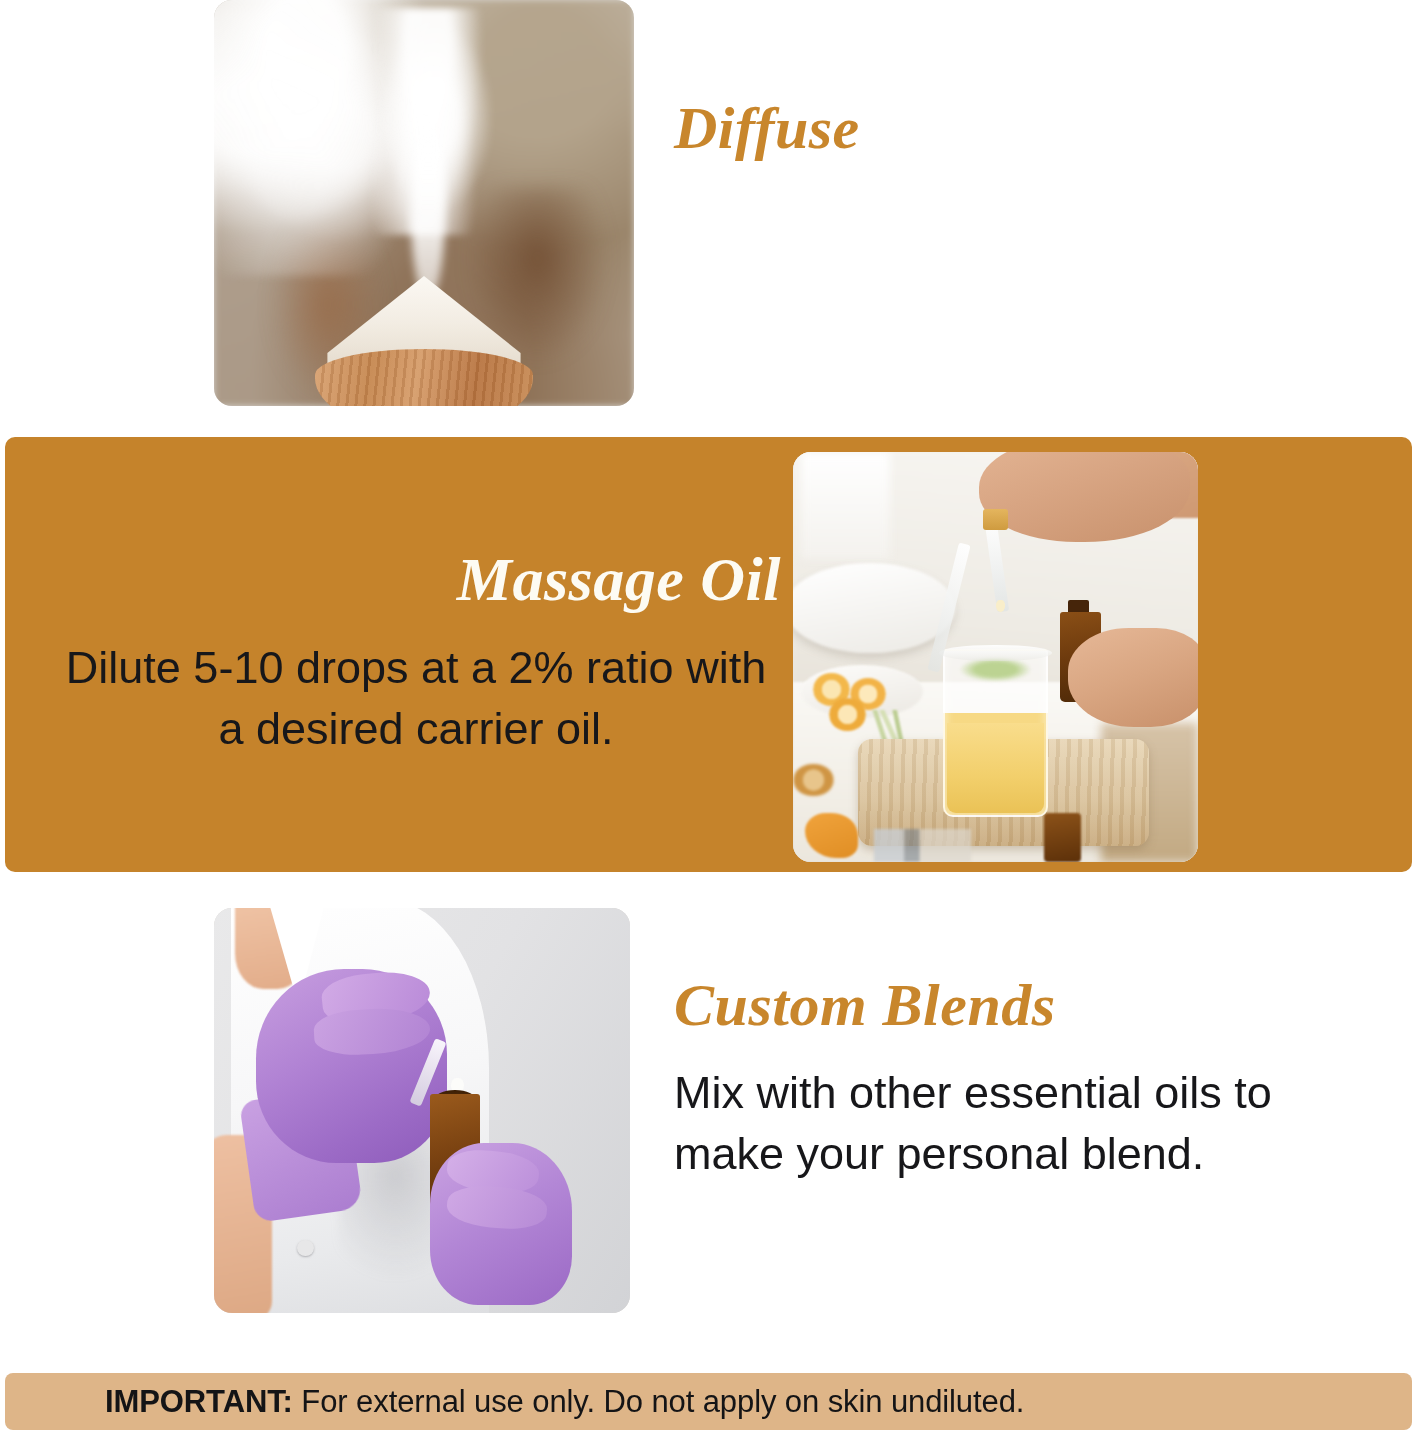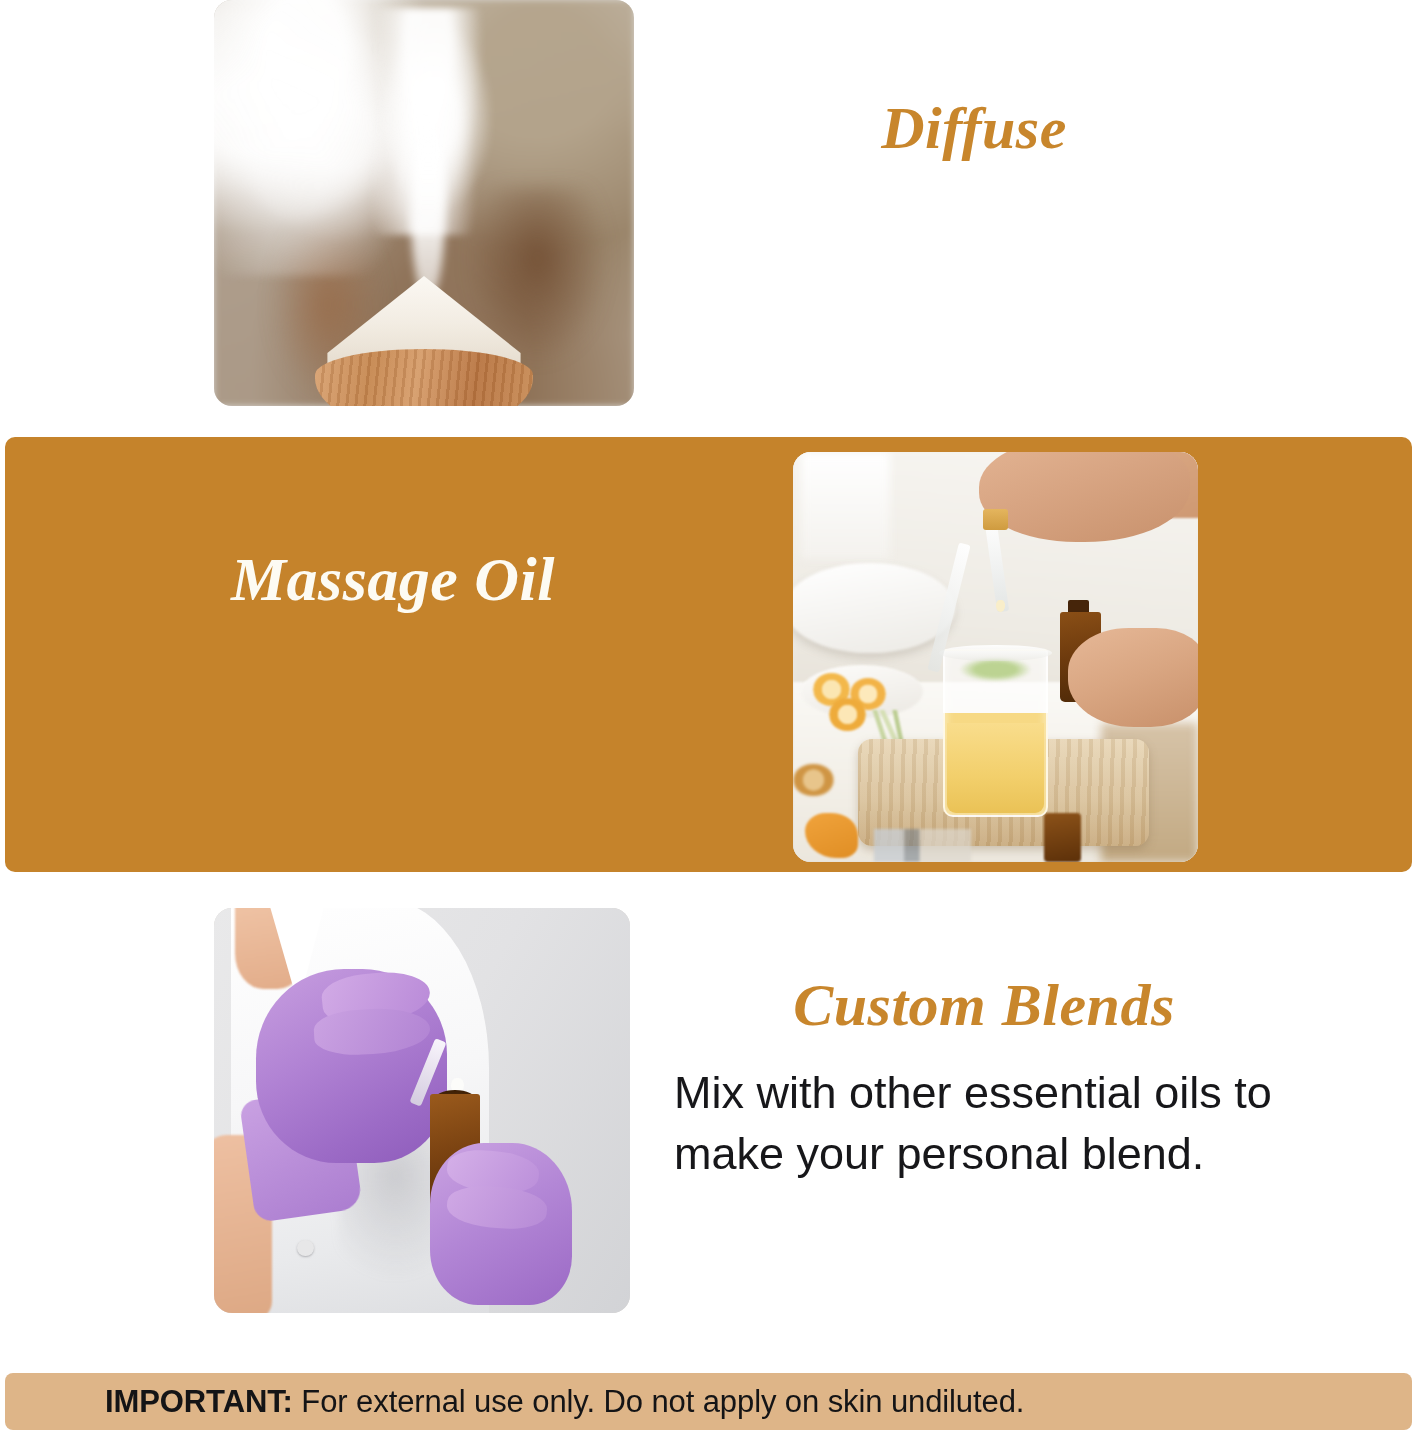--- a/index.html
+++ b/index.html
@@ -344,33 +344,32 @@
     box-shadow:0 1px 2px rgba(120,120,125,.5);
   }
 
   
   .heading-serif {
     font-family:"Liberation Serif", serif;
     font-weight:bold; font-style:italic;
     letter-spacing:.5px;
     line-height:1;
     white-space:nowrap;
-    text-align:center;
   }
   .body-sans {
     font-family:"Liberation Sans", sans-serif;
     font-weight:400;
     color:#17171a;
   }
 
   #text-diffuse { position:absolute; left:674px; top:98px; width:600px; }
   #heading-diffuse { font-size:60px; color:#c8862c; }
   #body-diffuse { margin-top:26px; font-size:45px; line-height:1.32; }
 
-  #text-massage { position:absolute; left:28px; top:548px; width:730px; text-align:right; }
+  #text-massage { position:absolute; left:51px; top:548px; width:730px; text-align:right; }
   #heading-massage { font-size:62px; color:#fdfbf3; }
   #body-massage { margin-top:28px; font-size:45px; line-height:1.35; color:#17171a; text-align:center; }
 
   #text-blend { position:absolute; left:674px; top:975px; width:620px; }
   #heading-blend { font-size:60px; color:#c8862c; }
   #body-blend { margin-top:28px; font-size:45px; line-height:1.35; }
 
   
   #footer-important {
     position:absolute; left:5px; top:1373px; width:1407px; height:57px;
@@ -435,20 +434,21 @@
     <div class="layer mo-pipette"></div>
     <div class="layer mo-pipette-bulb"></div>
     <div class="layer mo-drop"></div>
     <div class="layer mo-bottle-neck"></div>
     <div class="layer mo-bottle"></div>
     <div class="layer mo-hand-right"></div>
   </div>
 
   <div id="text-massage">
     <div class="heading-serif" id="heading-massage">Massage Oil</div>
+    <div class="body-sans" id="body-massage">Dilute 5-10 drops at a 2% ratio with a desired carrier oil.</div>
   </div>
 
   <div class="photo" id="photo-blend">
     <div class="layer cb-bg"></div>
     <div class="layer cb-coat"></div>
     <div class="layer cb-neck"></div>
     <div class="layer cb-collar-l"></div>
     <div class="layer cb-arm"></div>
     <div class="layer cb-shadow-mid"></div>
     <div class="layer cb-button"></div>

